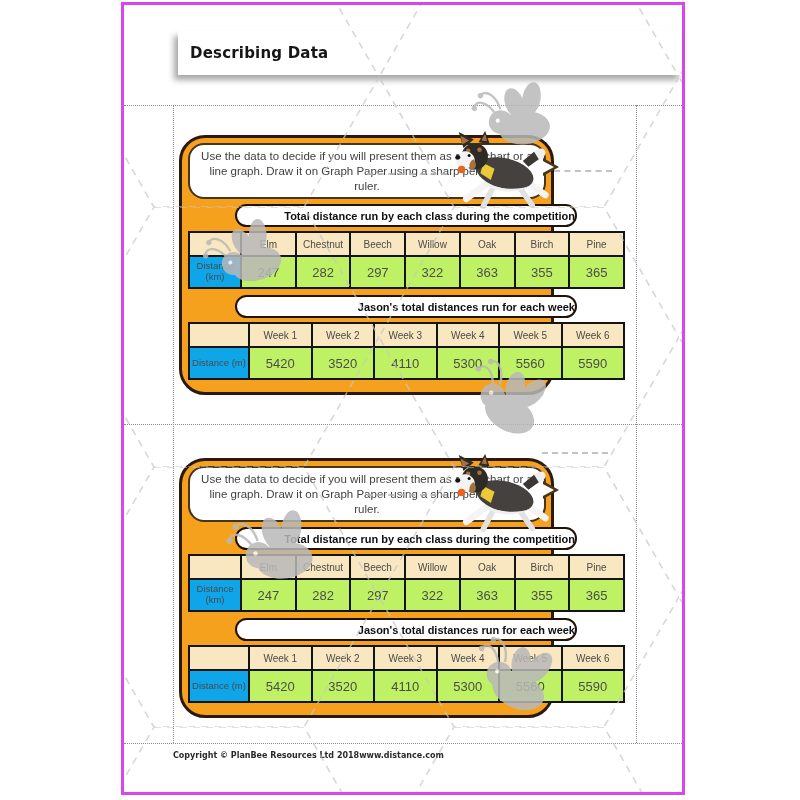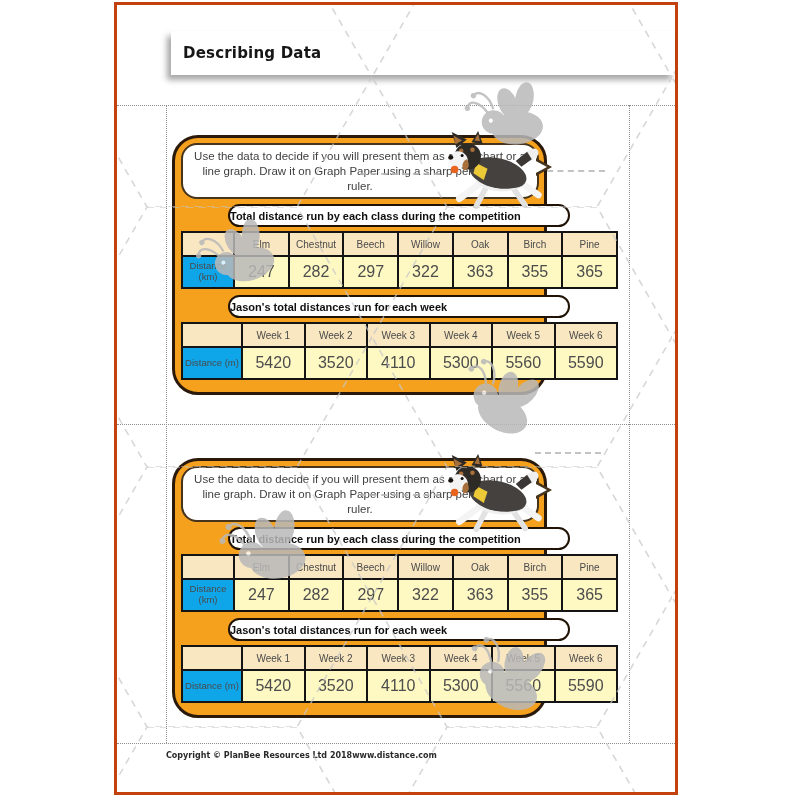--- a/index.html
+++ b/index.html
@@ -2,22 +2,22 @@
 <html><head>
 <meta charset="utf-8">
 <style>
   html,body{margin:0;padding:0;}
   body{
     width:800px;height:800px;background:#ffffff;position:relative;overflow:hidden;
     font-family:"Liberation Sans", sans-serif;
   }
   
   .sheet{
-    position:absolute;left:114px;top:2px;width:564px;height:793px;
-    background:#ffffff;border:3px solid #c2410c;box-sizing:border-box;
+    position:absolute;left:121px;top:2px;width:564px;height:793px;
+    background:#ffffff;border:3px solid #d946ef;box-sizing:border-box;
   }
   .hexwm{position:absolute;left:0;top:0;width:558px;height:787px;z-index:3;pointer-events:none;}
   
   .cutline-h{position:absolute;left:0;right:0;border-top:1px dotted #8d8d8d;z-index:1;}
   .cutline-v{position:absolute;width:0;border-left:1px dotted #8d8d8d;z-index:1;}
   
   .header-band{
     position:absolute;left:54px;right:0;top:26px;height:44px;background:#ffffff;z-index:2;
     display:flex;align-items:center;justify-content:space-between;
     padding:0 60px 0 12px;box-sizing:border-box;
@@ -54,35 +54,35 @@
   .bubble::after{
     content:"";position:absolute;right:-10px;top:15px;width:0;height:0;
     border-style:solid;border-width:7px 0 7px 13px;
     border-color:transparent transparent transparent #ffffff;
   }
   .bubble-text{font-size:11.5px;line-height:15px;color:#3f3f3f;}
   .dog{position:absolute;right:-4px;top:-7px;width:104px;height:80px;z-index:2;}
   .banner{
     position:absolute;left:53px;width:342px;height:23px;box-sizing:border-box;
     background:#ffffff;border:2.5px solid #201204;border-radius:14px;
-    display:flex;align-items:center;justify-content:flex-start;white-space:nowrap;
+    display:flex;align-items:center;justify-content:flex-end;white-space:nowrap;
   }
   .banner-1{top:66px;}
   .banner-2{top:157px;}
   .banner-text{font-weight:bold;font-size:11px;color:#0f0f0f;}
   .datatable{
     position:absolute;left:6px;width:437px;border-collapse:collapse;table-layout:fixed;
     background:#ffffff;
   }
   .table-1{top:93px;}
   .table-2{top:184px;}
   .datatable td{border:2px solid #141414;text-align:center;vertical-align:middle;padding:0;}
   .hcell{height:22px;background:#F9E7C1;font-size:10px;color:#4a4a4a;}
   .lcell{background:#0ea5e9;font-size:9.5px;color:#4a4a4a;line-height:1.15;}
-  .vcell{height:30px;background:#fef9c3;font-size:16px;color:#4c4c4c;}
+  .vcell{height:30px;background:#bef264;font-size:13px;color:#4c4c4c;}
   
   .bee{position:absolute;opacity:0.85;z-index:4;pointer-events:none;}
   .mini-dash{position:absolute;width:80px;border-top:2px dashed #b5b5b5;z-index:3;opacity:.8;}
 </style>
 </head>
 <body>
 
 <svg width="0" height="0" style="position:absolute" aria-hidden="true">
   <defs>
     <g id="bee-shape">

